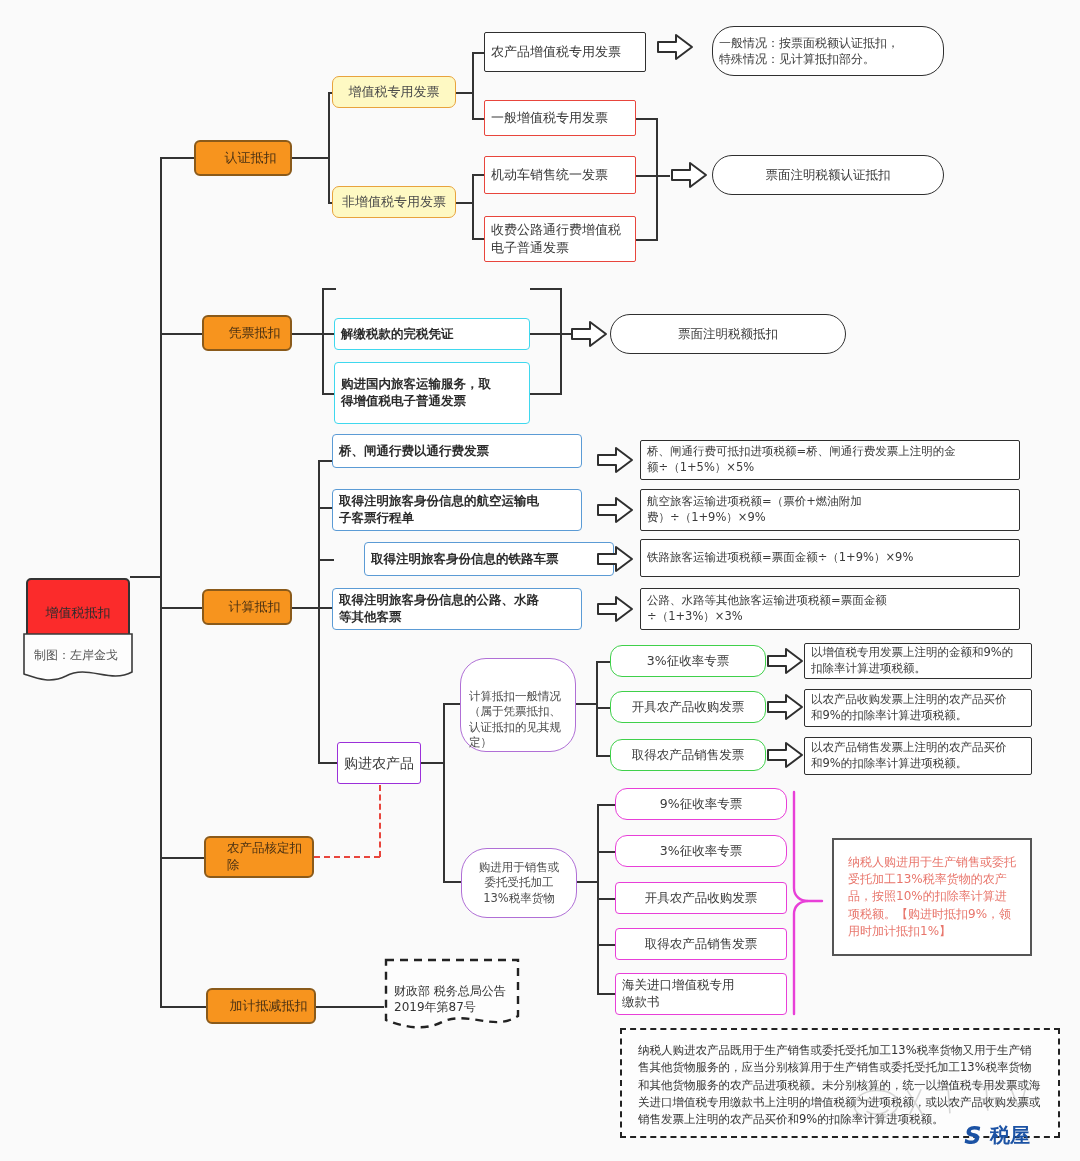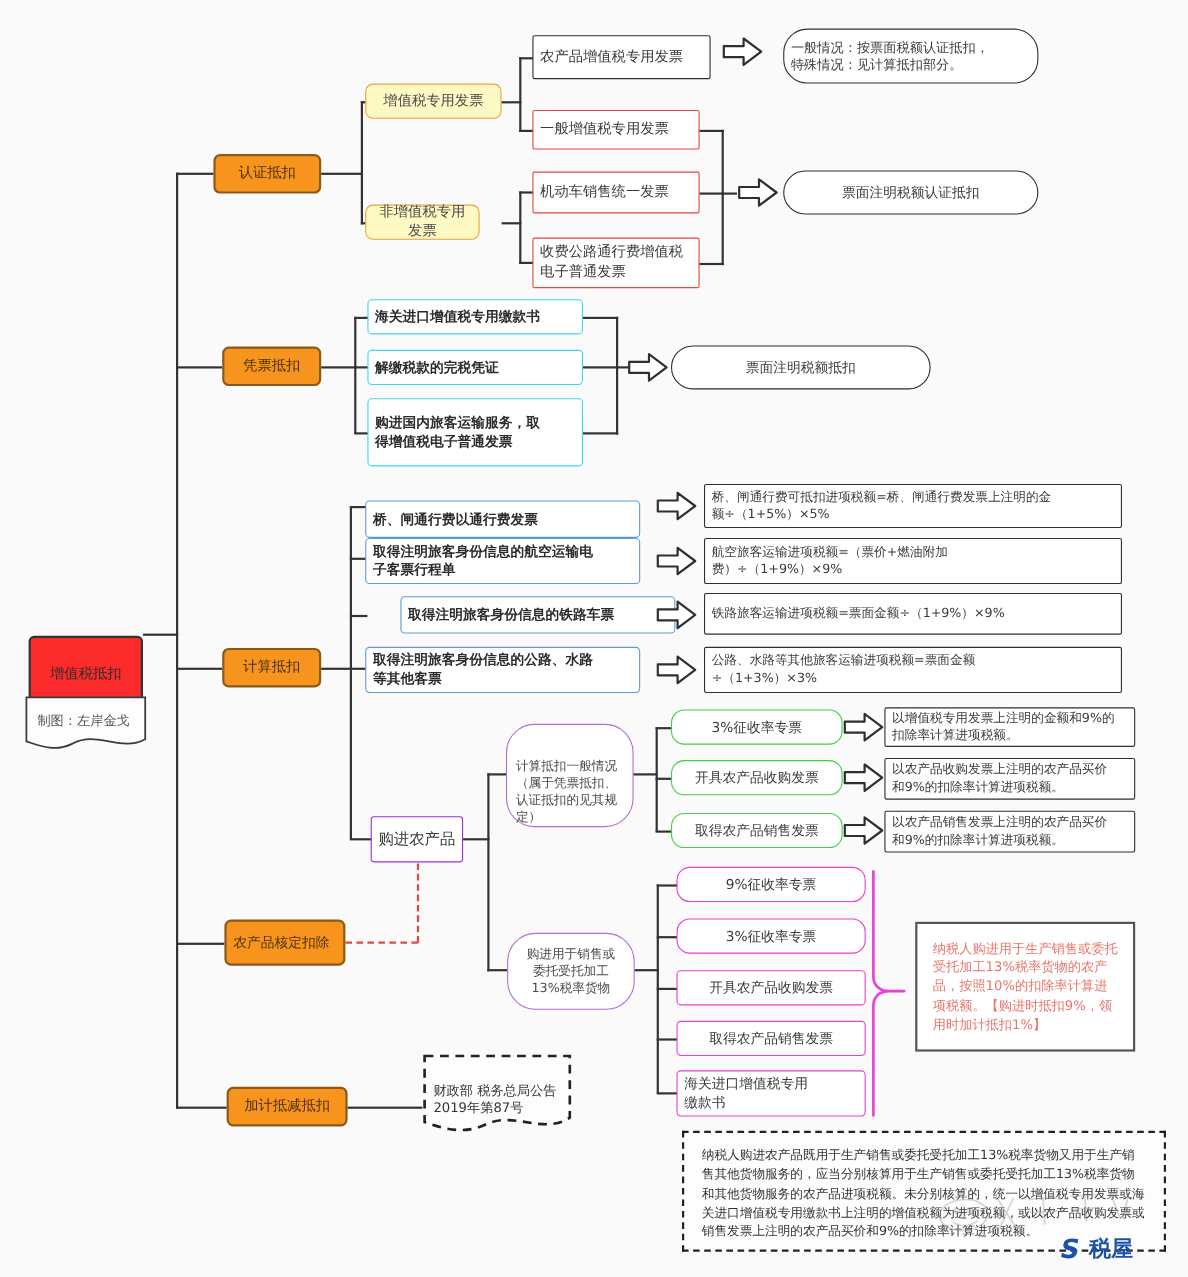--- a/index.html
+++ b/index.html
@@ -18,21 +18,21 @@
   .node.lft{justify-content:flex-start;text-align:left;}
   .node .txt{display:block;width:100%;padding:0 6px;}
 
   
   .root{
     background:#fb2b2b;border:2px solid #333;border-radius:5px;
     color:#2d2d2d;font-size:13px;margin-top:36px;
   }
   .orange{
     background:#f7941e;border:2px solid #8a5a1a;border-radius:6px;
-    color:#4a3113;font-size:13px;
+    color:#4a3113;font-size:13px;padding-left:15px;
   }
   .orange-ol{
     background:#fef9c3;border:1.5px solid #e8a33d;border-radius:7px;color:#4a4a4a;
   }
   .black-ol{background:#fff;border:1.8px solid #2f2f2f;border-radius:2px;color:#3a3a3a;}
   .red-ol{background:#fff;border:1.8px solid #e8453c;border-radius:2px;color:#3a3a3a;}
   .cyan-ol{background:#fff;border:1.8px solid #3fd8ee;border-radius:4px;color:#2b2b2b;font-weight:bold;}
   .blue-ol{background:#fff;border:1.8px solid #5b9bd5;border-radius:4px;color:#2b2b2b;font-weight:bold;}
   .green-ol{background:#fff;border:1.8px solid #3fd04a;border-radius:12px;color:#3a3a3a;}
   .purple-ol{background:#fff;border:1.8px solid #9b30d9;border-radius:3px;color:#3a3a3a;}
@@ -89,21 +89,21 @@
   </div>
 
   <div class="ln" style="left:292px;top:157px;width:38px;height:2px;"></div>
   <div class="ln" style="left:328px;top:92px;width:2px;height:112px;"></div>
   <div class="ln" style="left:328px;top:92px;width:28px;height:2px;"></div>
   <div class="ln" style="left:328px;top:202px;width:28px;height:2px;"></div>
 
   <div class="node ctr orange-ol" style="left:332px;top:76px;width:124px;height:32px;">
     <span class="txt">增值税专用发票</span>
   </div>
-  <div class="node ctr orange-ol" style="left:332px;top:186px;width:104px;height:32px;">
+  <div class="node ctr orange-ol" style="left:332px;top:186px;width:124px;height:32px;">
     <span class="txt">非增值税专用发票</span>
   </div>
 
   <div class="ln" style="left:456px;top:92px;width:18px;height:2px;"></div>
   <div class="ln" style="left:472px;top:52px;width:2px;height:68px;"></div>
   <div class="ln" style="left:472px;top:52px;width:14px;height:2px;"></div>
   <div class="ln" style="left:472px;top:118px;width:14px;height:2px;"></div>
 
   <div class="ln" style="left:456px;top:202px;width:18px;height:2px;"></div>
   <div class="ln" style="left:472px;top:174px;width:2px;height:66px;"></div>
@@ -154,23 +154,20 @@
   <div class="node ctr orange" style="left:202px;top:315px;width:90px;height:36px;">
     <span class="txt">凭票抵扣</span>
   </div>
 
   <div class="ln" style="left:292px;top:333px;width:32px;height:2px;"></div>
   <div class="ln" style="left:322px;top:288px;width:2px;height:106px;"></div>
   <div class="ln" style="left:322px;top:288px;width:14px;height:2px;"></div>
   <div class="ln" style="left:322px;top:333px;width:14px;height:2px;"></div>
   <div class="ln" style="left:322px;top:393px;width:14px;height:2px;"></div>
 
-  <div class="node lft cyan-ol" style="left:334px;top:272px;width:196px;height:32px;font-size:12.5px;">
-    <span class="txt">海关进口增值税专用缴款书</span>
-  </div>
   <div class="node lft cyan-ol" style="left:334px;top:318px;width:196px;height:32px;font-size:12.5px;">
     <span class="txt">解缴税款的完税凭证</span>
   </div>
   <div class="node lft cyan-ol" style="left:334px;top:362px;width:196px;height:62px;white-space:pre-line;font-size:12.5px;">
     <span class="txt">购进国内旅客运输服务，取
 得增值税电子普通发票</span>
   </div>
 
   <div class="ln" style="left:530px;top:288px;width:32px;height:2px;"></div>
   <div class="ln" style="left:530px;top:333px;width:32px;height:2px;"></div>
@@ -193,21 +190,21 @@
   </div>
 
   <div class="ln" style="left:292px;top:607px;width:28px;height:2px;"></div>
   <div class="ln" style="left:318px;top:460px;width:2px;height:303px;"></div>
   <div class="ln" style="left:318px;top:460px;width:16px;height:2px;"></div>
   <div class="ln" style="left:318px;top:507px;width:16px;height:2px;"></div>
   <div class="ln" style="left:318px;top:559px;width:16px;height:2px;"></div>
   <div class="ln" style="left:318px;top:607px;width:16px;height:2px;"></div>
   <div class="ln" style="left:318px;top:762px;width:22px;height:2px;"></div>
 
-  <div class="node lft blue-ol" style="left:332px;top:455px;width:250px;height:34px;font-size:12.5px;">
+  <div class="node lft blue-ol" style="left:332px;top:434px;width:250px;height:34px;font-size:12.5px;">
     <span class="txt">桥、闸通行费以通行费发票</span>
   </div>
   <div class="arrow" style="left:596px;top:445px;">
     <svg width="38" height="30" viewBox="0 0 38 30">
       <path d="M2 10 H20 V3 L36 15 L20 27 V20 H2 Z" fill="#fff" stroke="#2f2f2f" stroke-width="2" stroke-linejoin="round"></path>
     </svg>
   </div>
   <div class="node lft plain-box" style="left:640px;top:440px;width:380px;height:40px;white-space:pre-line;font-size:11.5px;">
     <span class="txt">桥、闸通行费可抵扣进项税额=桥、闸通行费发票上注明的金
 额÷（1+5%）×5%</span>

